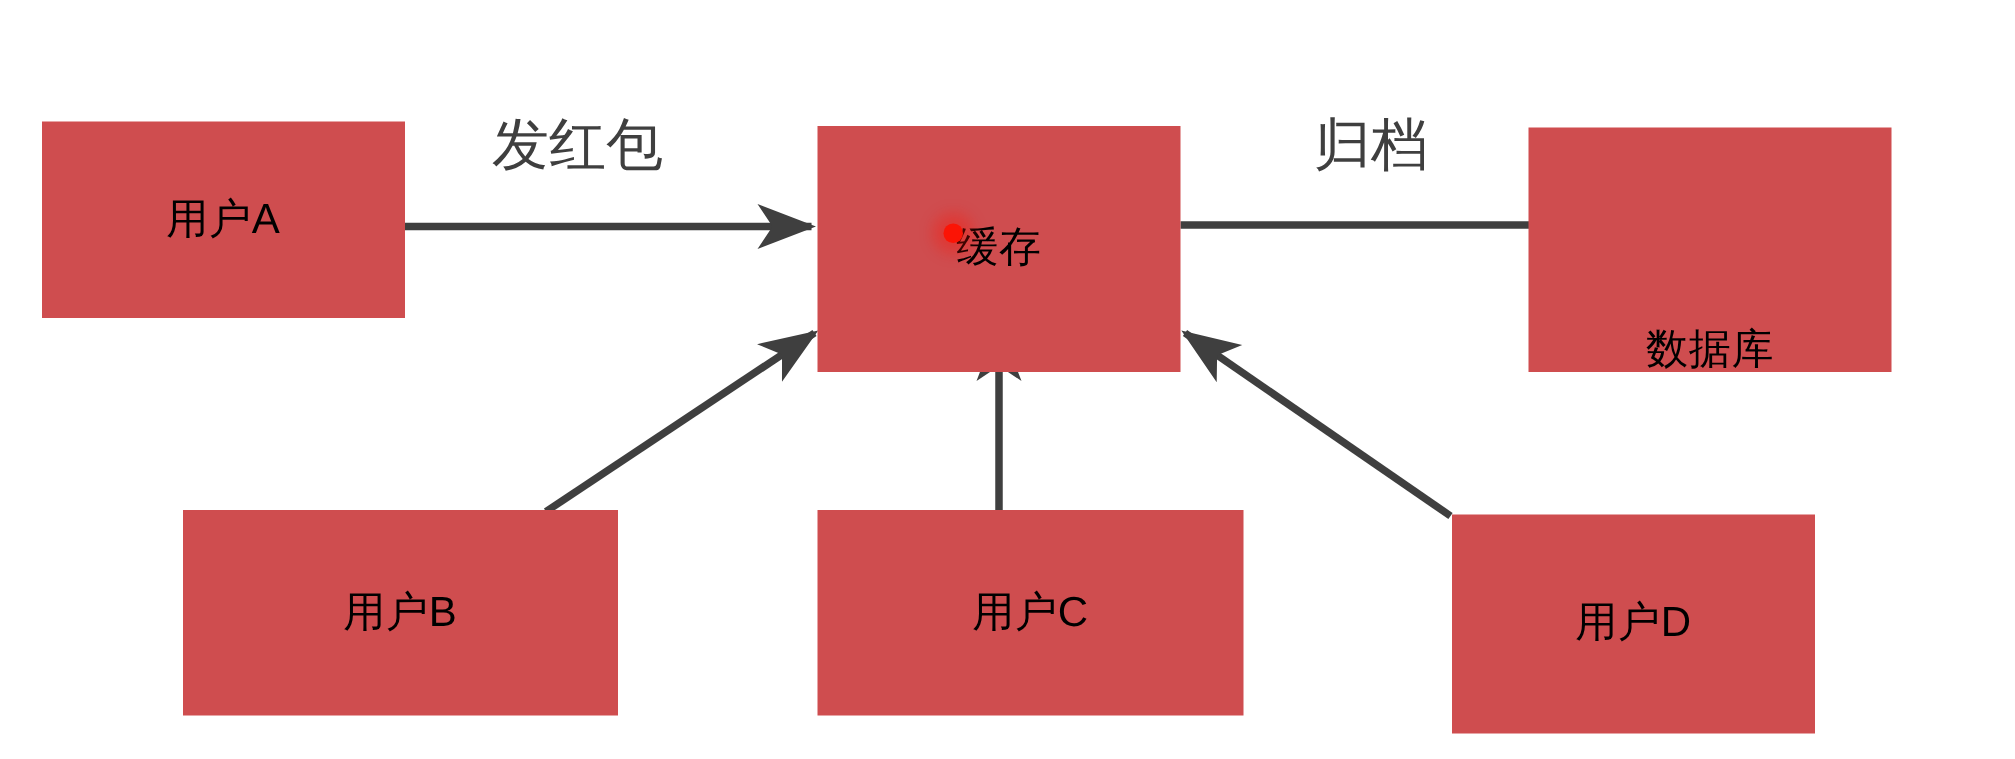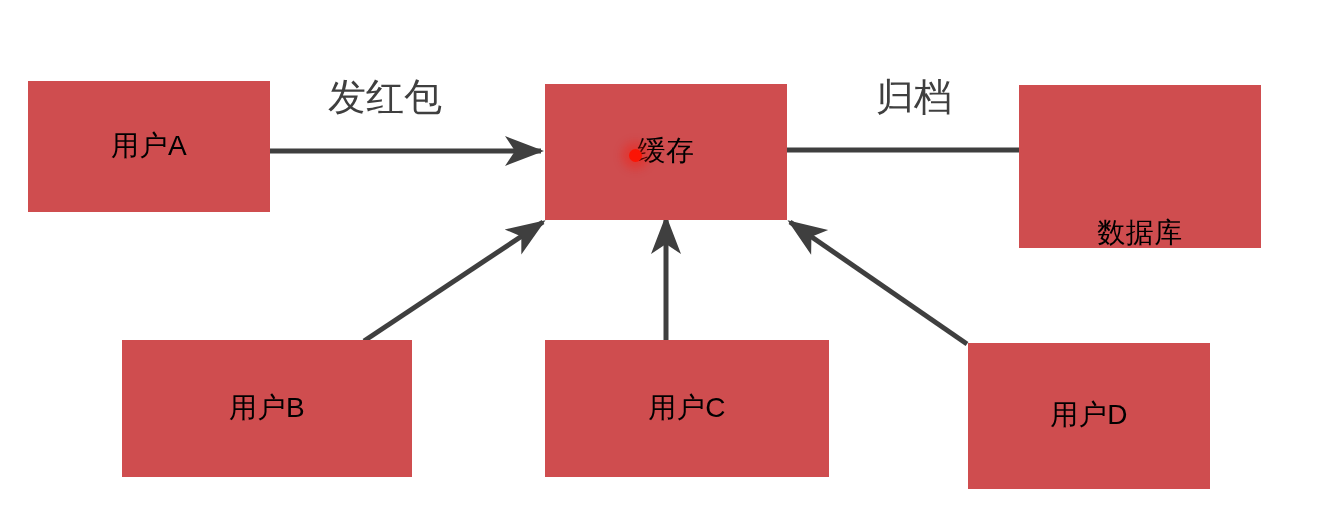--- a/index.html
+++ b/index.html
@@ -80,21 +80,21 @@
 
     <line x1="666" y1="340" x2="666" y2="218" stroke="#3f3f3f" stroke-width="5" marker-end="url(#arrowhead)"></line>
 
     <line x1="967" y1="344" x2="790" y2="222" stroke="#3f3f3f" stroke-width="5" marker-end="url(#arrowhead)"></line>
   </svg>
 
   <div class="node" style="left:28px; top:81px; width:242px; height:131px;">
     <span class="node-label">用户A</span>
   </div>
 
-  <div class="node" style="left:545px; top:84px; width:242px; height:136px;">
+  <div class="node" style="left:545px; top:84px; width:242px; height:164px;">
     <span class="node-label">缓存</span>
   </div>
 
   <div class="node" style="left:1019px; top:85px; width:242px; height:163px;align-items:flex-end;">
     <span class="node-label">数据库</span>
   </div>
 
   <div class="node" style="left:122px; top:340px; width:290px; height:137px;">
     <span class="node-label">用户B</span>
   </div>

